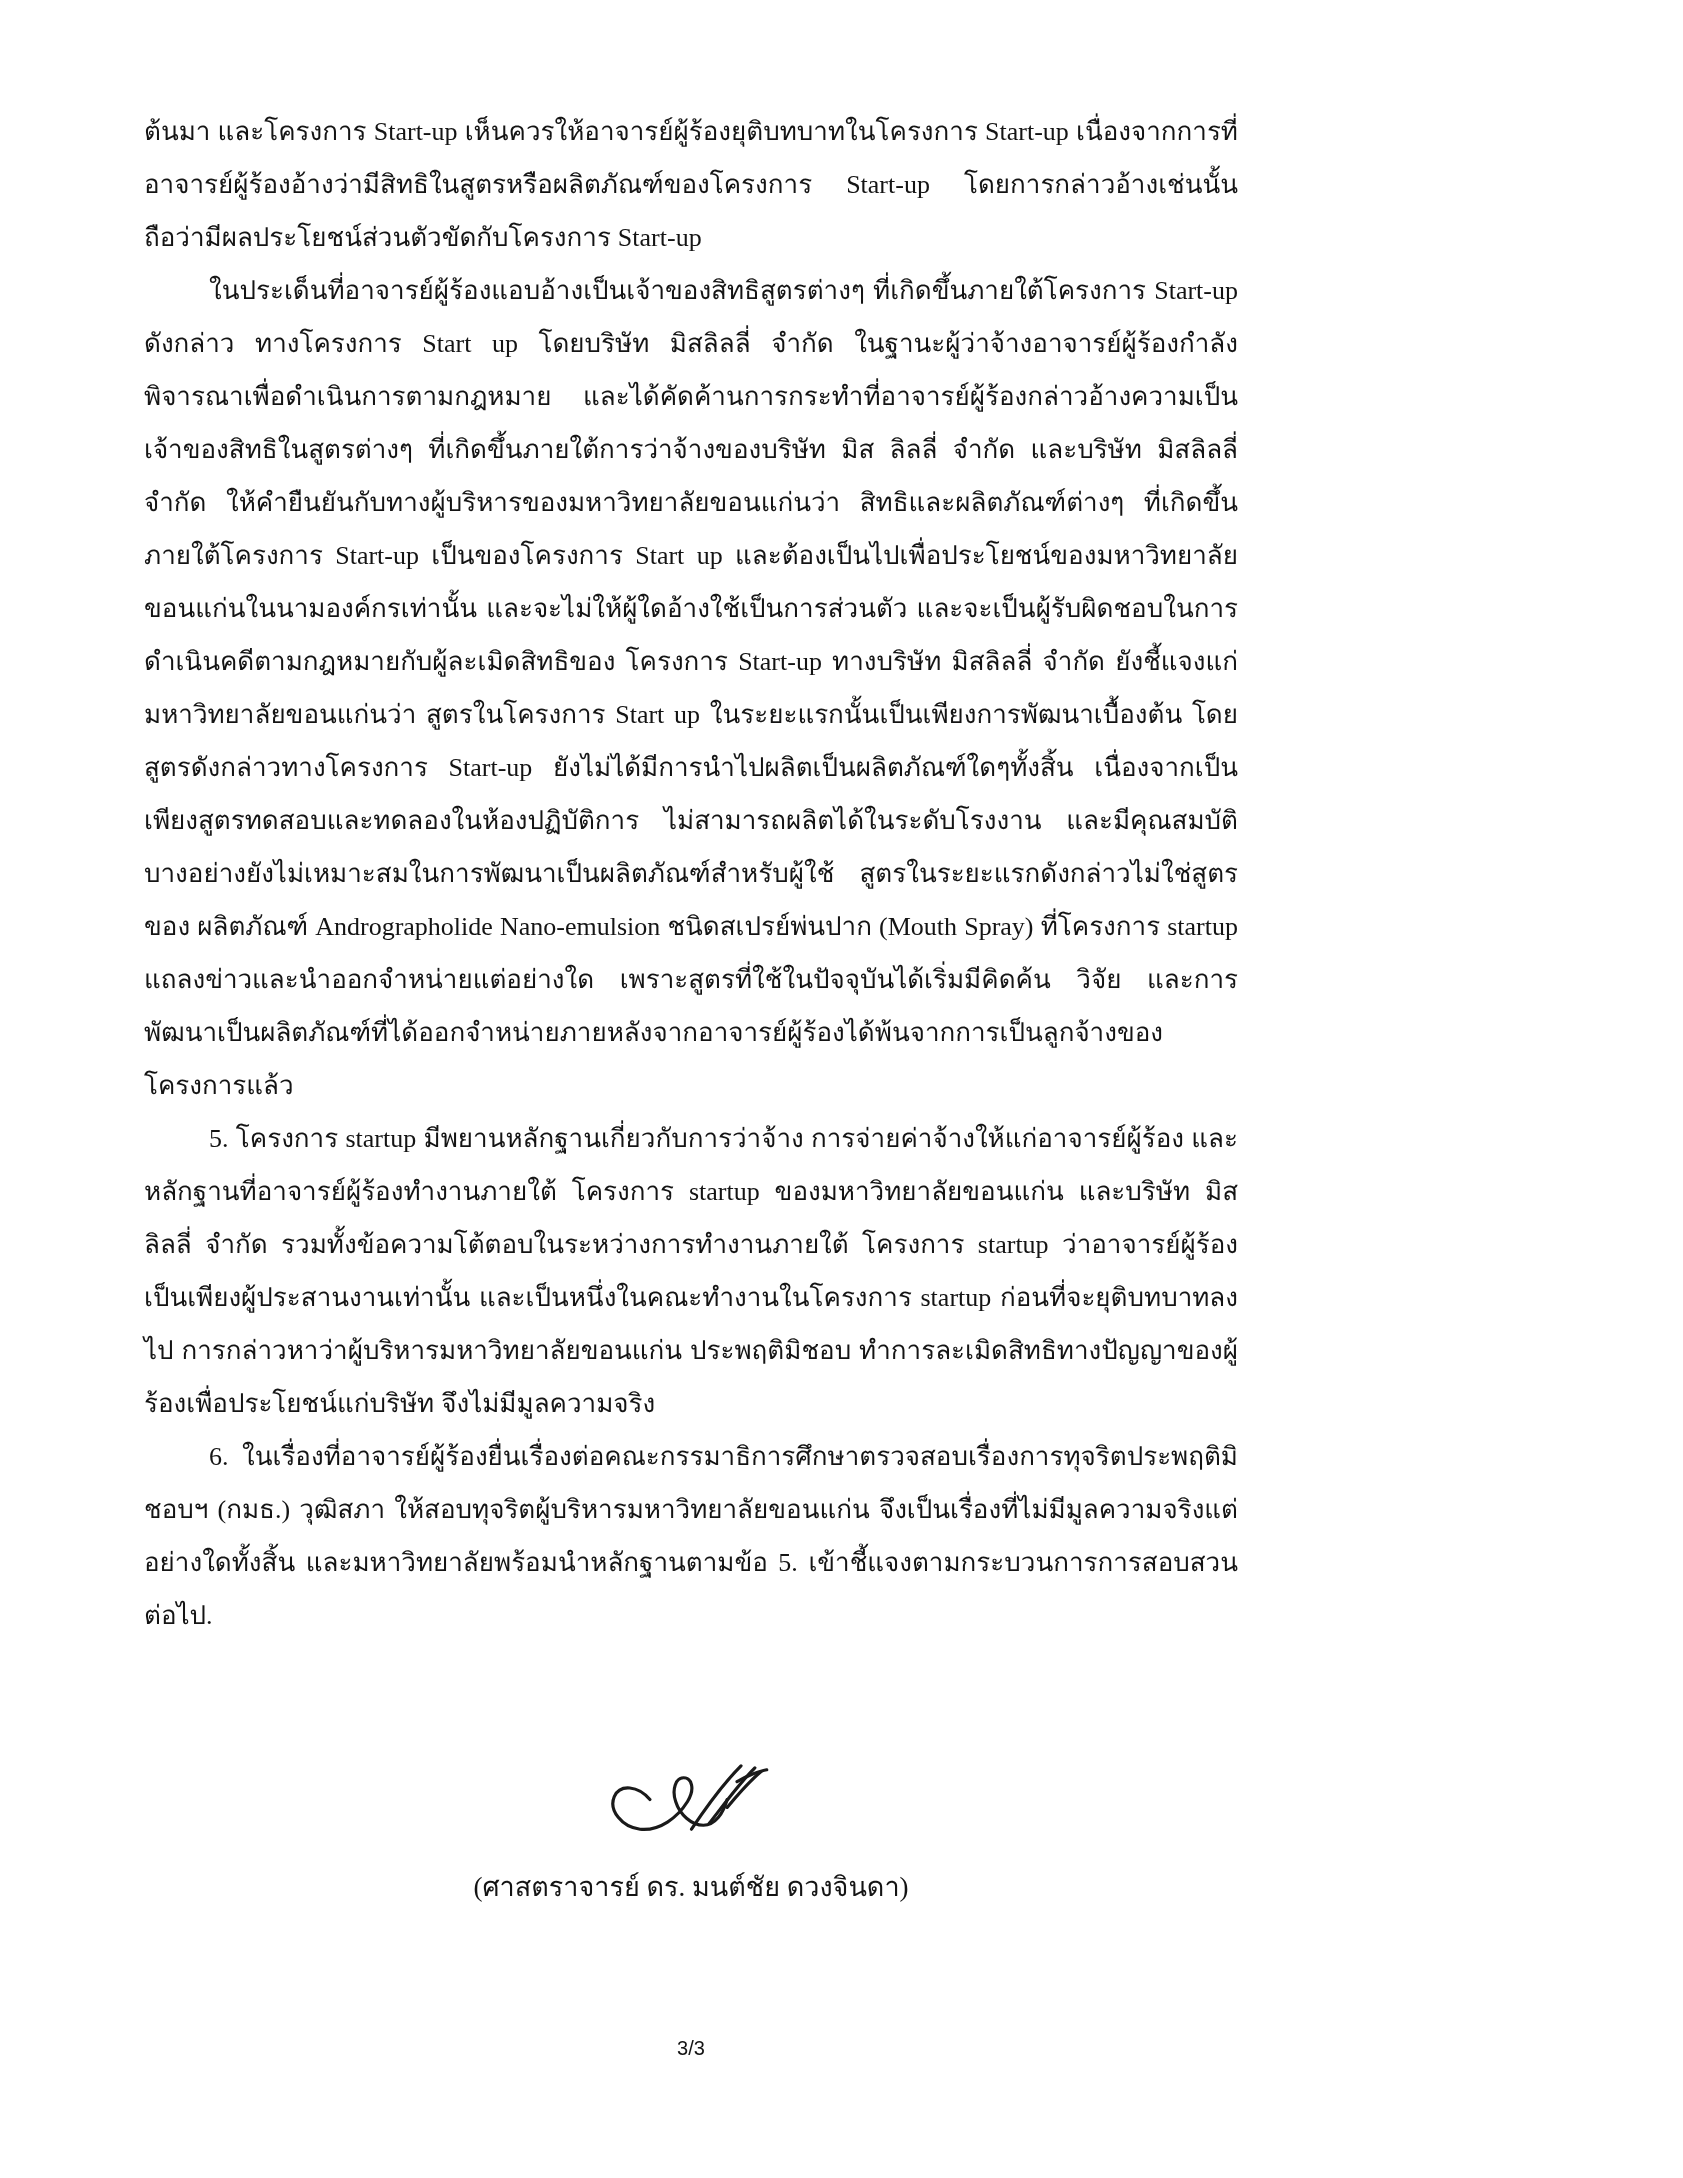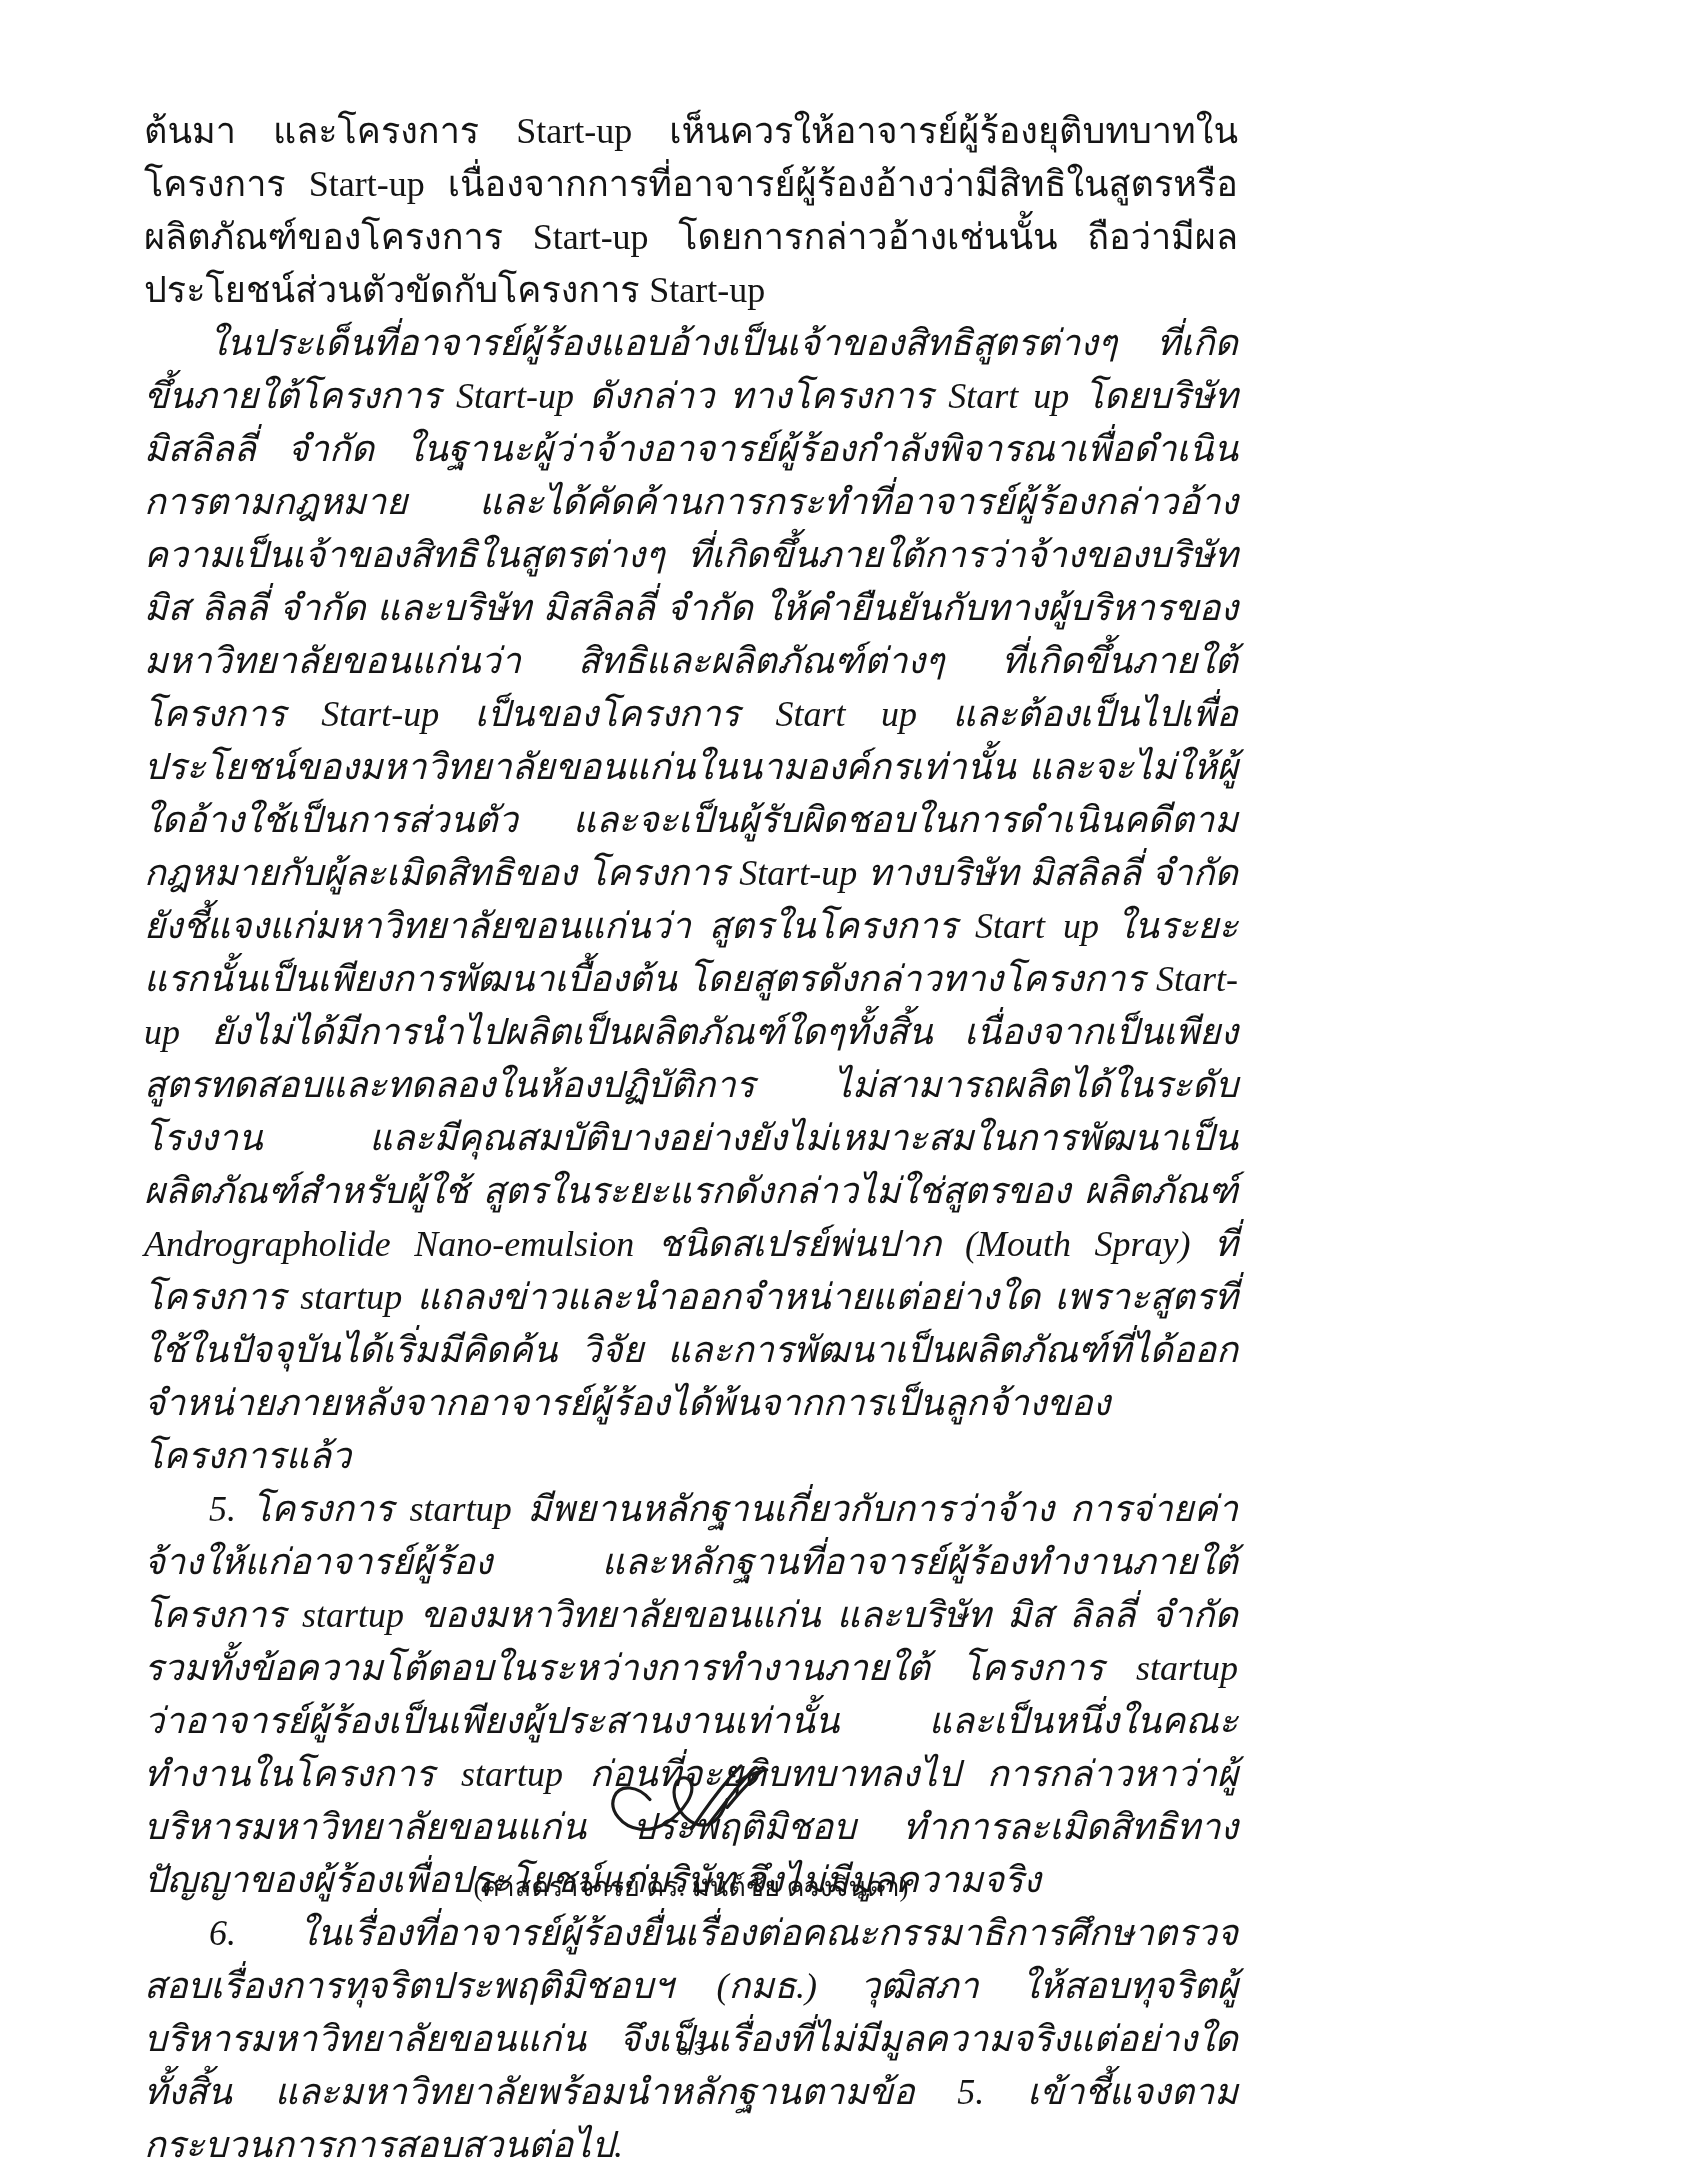--- a/index.html
+++ b/index.html
@@ -26,31 +26,30 @@
   }
   #body-col {
     position: absolute;
     left: 144px;
     top: 105px;
     width: 1094px;
   }
   p.para {
     margin: 0 0 0 0;
     padding: 0;
-    font-size: 36px;
+    font-size: 26px;
     line-height: 53px;
     color: #141414;
     text-align: justify;
     text-justify: inter-word;
     word-spacing: 0.5px;
     letter-spacing: 0px;
   }
   p.para.indent {
     text-indent: 65px;
-    font-style: italic;
   }
   .sig-block {
     position: absolute;
     left: 144px;
     top: 1742px;
     width: 1094px;
     text-align: center;
   }
   .sig-mark {
     height: 119px;

